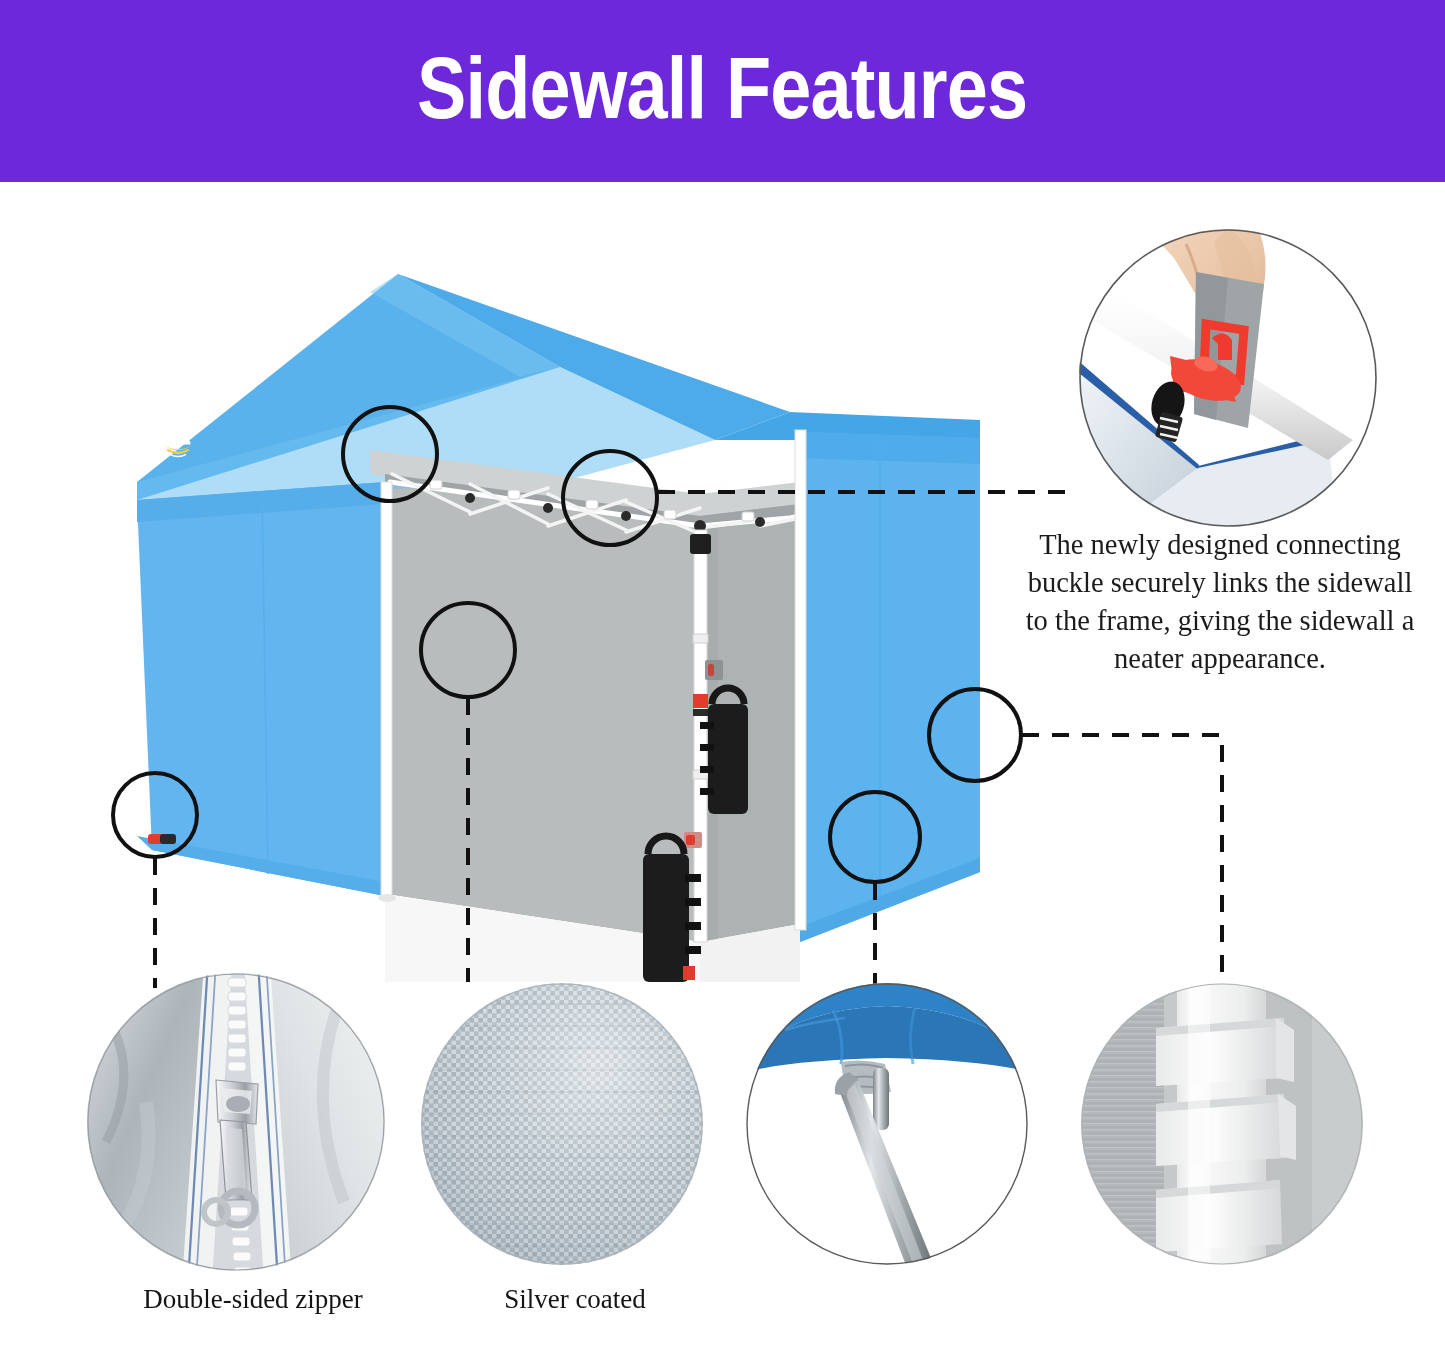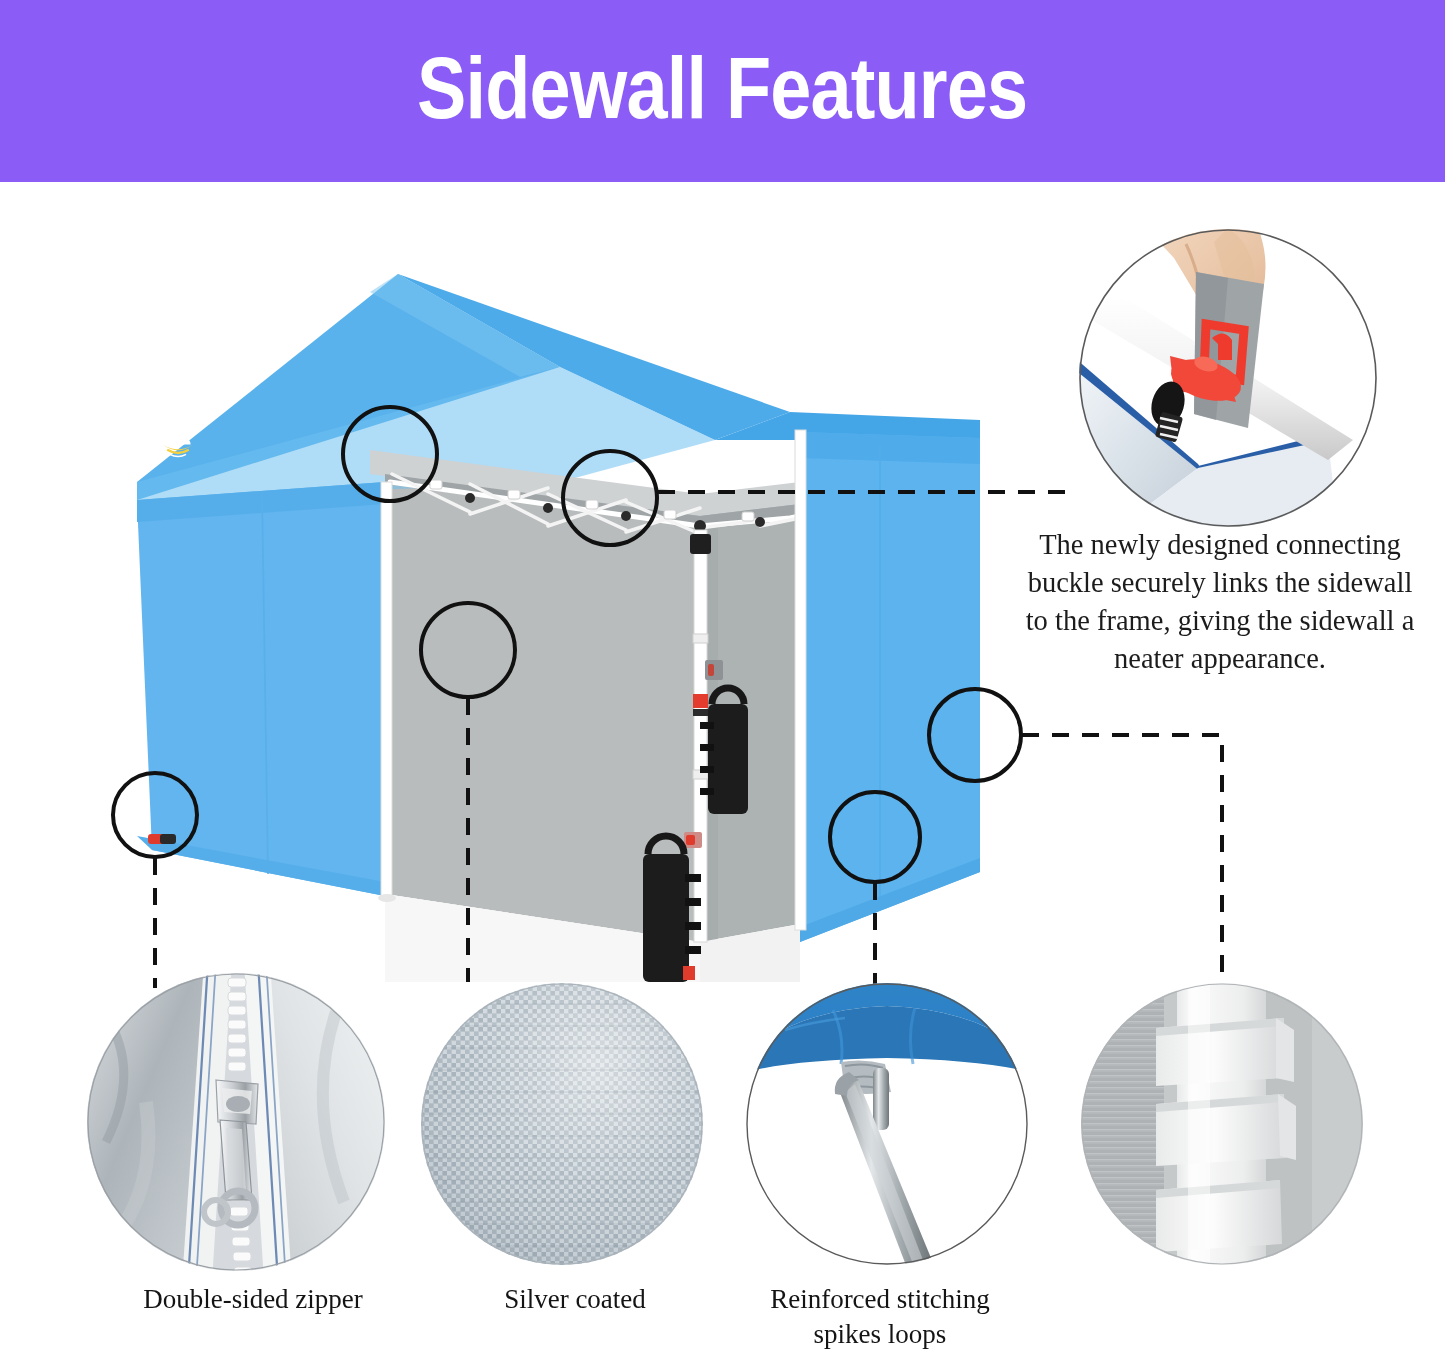--- a/index.html
+++ b/index.html
@@ -15,21 +15,21 @@
     overflow: hidden;
     color: #1a1a1a;
   }
 
   
   .header-banner {
     position: absolute;
     left: 0; top: 0;
     width: 1445px;
     height: 182px;
-    background: #8b5cf6;
+    background: #6d28d9;
     display: flex;
     align-items: center;
     justify-content: center;
   }
   .header-title {
     font-family: "Liberation Sans Narrow", "Liberation Sans", sans-serif;
     color: #ffffff;
     font-size: 88px;
     font-weight: bold;
     letter-spacing: -1px;
@@ -512,19 +512,15 @@
       <circle cx="142" cy="142" r="140" fill="none" stroke="#b0b4b6" stroke-width="1.2"></circle>
     </svg>
   </div>
 
   <div class="buckle-desc">The newly designed connecting buckle securely links the sidewall to the frame, giving the sidewall a neater appearance.</div>
 
   <div class="caption cap-zipper">Double-sided zipper</div>
 
   <div class="caption cap-silver">Silver coated</div>
 
-  <div class="caption cap-stitch">
-    <div>Reinforced stitching</div>
-    <div>spikes loops</div>
-  </div>
 
 
 </div>
 
 </body></html>

